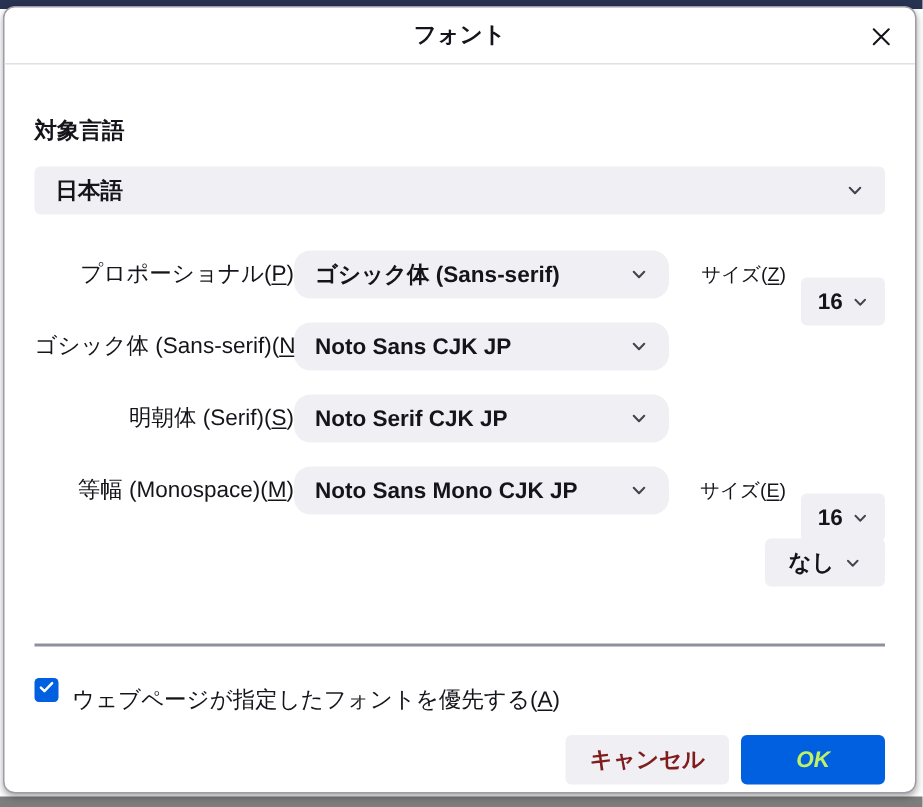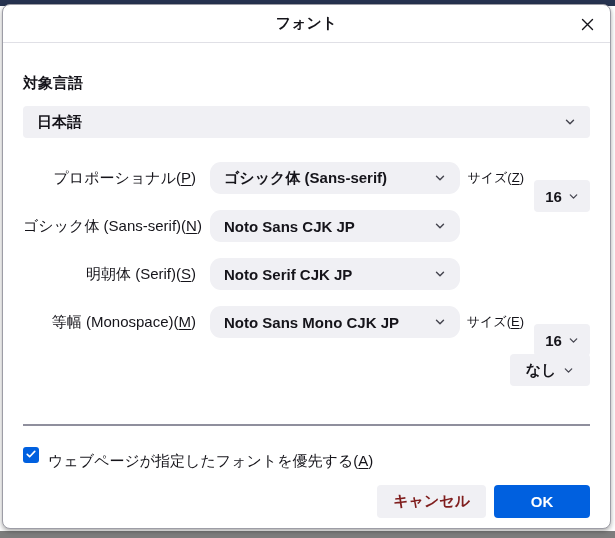--- a/index.html
+++ b/index.html
@@ -38,21 +38,21 @@
   .close-button {
     position: absolute; right: 10px; top: 6px;
     width: 26px; height: 26px;
     display: flex; align-items: center; justify-content: center;
     background: transparent; border: none; border-radius: 4px;
     cursor: pointer; padding: 0;
   }
   .dialog-body {
     padding: 0 20px;
     flex: 1;
-    display: flex; flex-direction: column;
+    display: flex; flex-direction: column; justify-content: center;
   }
   .section-label {
     margin-top: 30px;
     font-size: 15px; font-weight: 700; line-height: 20px;
   }
   .select {
     background: #f0f0f4;
     border-radius: 4px;
     height: 32px;
     box-sizing: border-box;
@@ -72,21 +72,21 @@
     height: 32px; margin-bottom: 16px;
   }
   .row-label {
     width: 173px; flex: 0 0 173px;
     text-align: right;
     font-size: 15px; line-height: 32px;
     white-space: nowrap;
   }
   .select.font-select {
     width: 250px; flex: 0 0 250px;
-    margin-left: 14px;
+    margin-left: 0;
     justify-content: space-between;
     border-radius: 11px;
   }
   .size-label {
     flex: 1 1 auto;
     text-align: right;
     font-size: 13px;
     white-space: nowrap;
   }
   .select.size-select {
@@ -133,21 +133,21 @@
     height: 33px;
     min-width: 96px;
     padding: 0 16px;
     border: none; border-radius: 4px;
     font-family: "Liberation Sans", "DejaVu Sans", sans-serif;
     font-size: 15px; font-weight: 700;
     cursor: pointer;
     box-sizing: border-box;
   }
   .btn.secondary { background: #f0f0f4; color: #7f1d1d; }
-  .btn.primary { background: #0060df; color: #ffffff; }
+  .btn.primary { background: #0060df; color: #bef264; font-style: italic; }
   .chevron { flex: 0 0 auto; display: flex; align-items: center; }
 </style>
 </head>
 <body>
 
 <div class="backdrop-top"></div>
 <div class="backdrop-bottom"></div>
 
 <div class="dialog">
 

